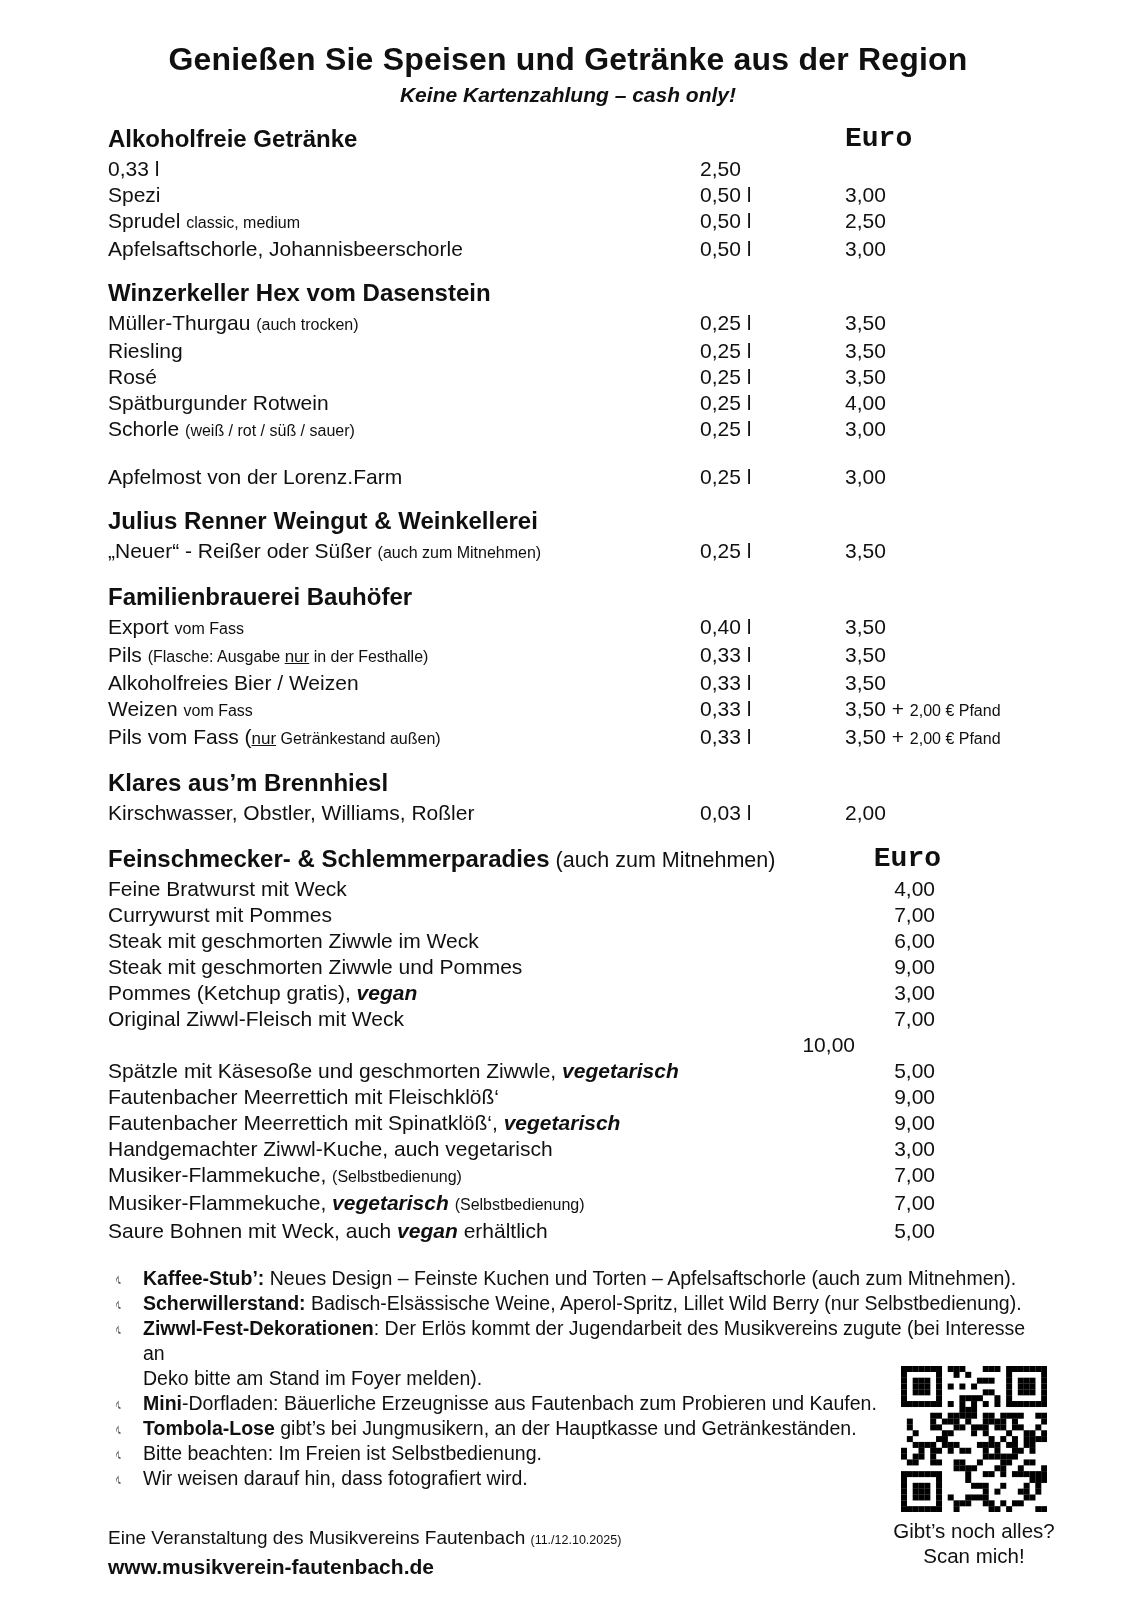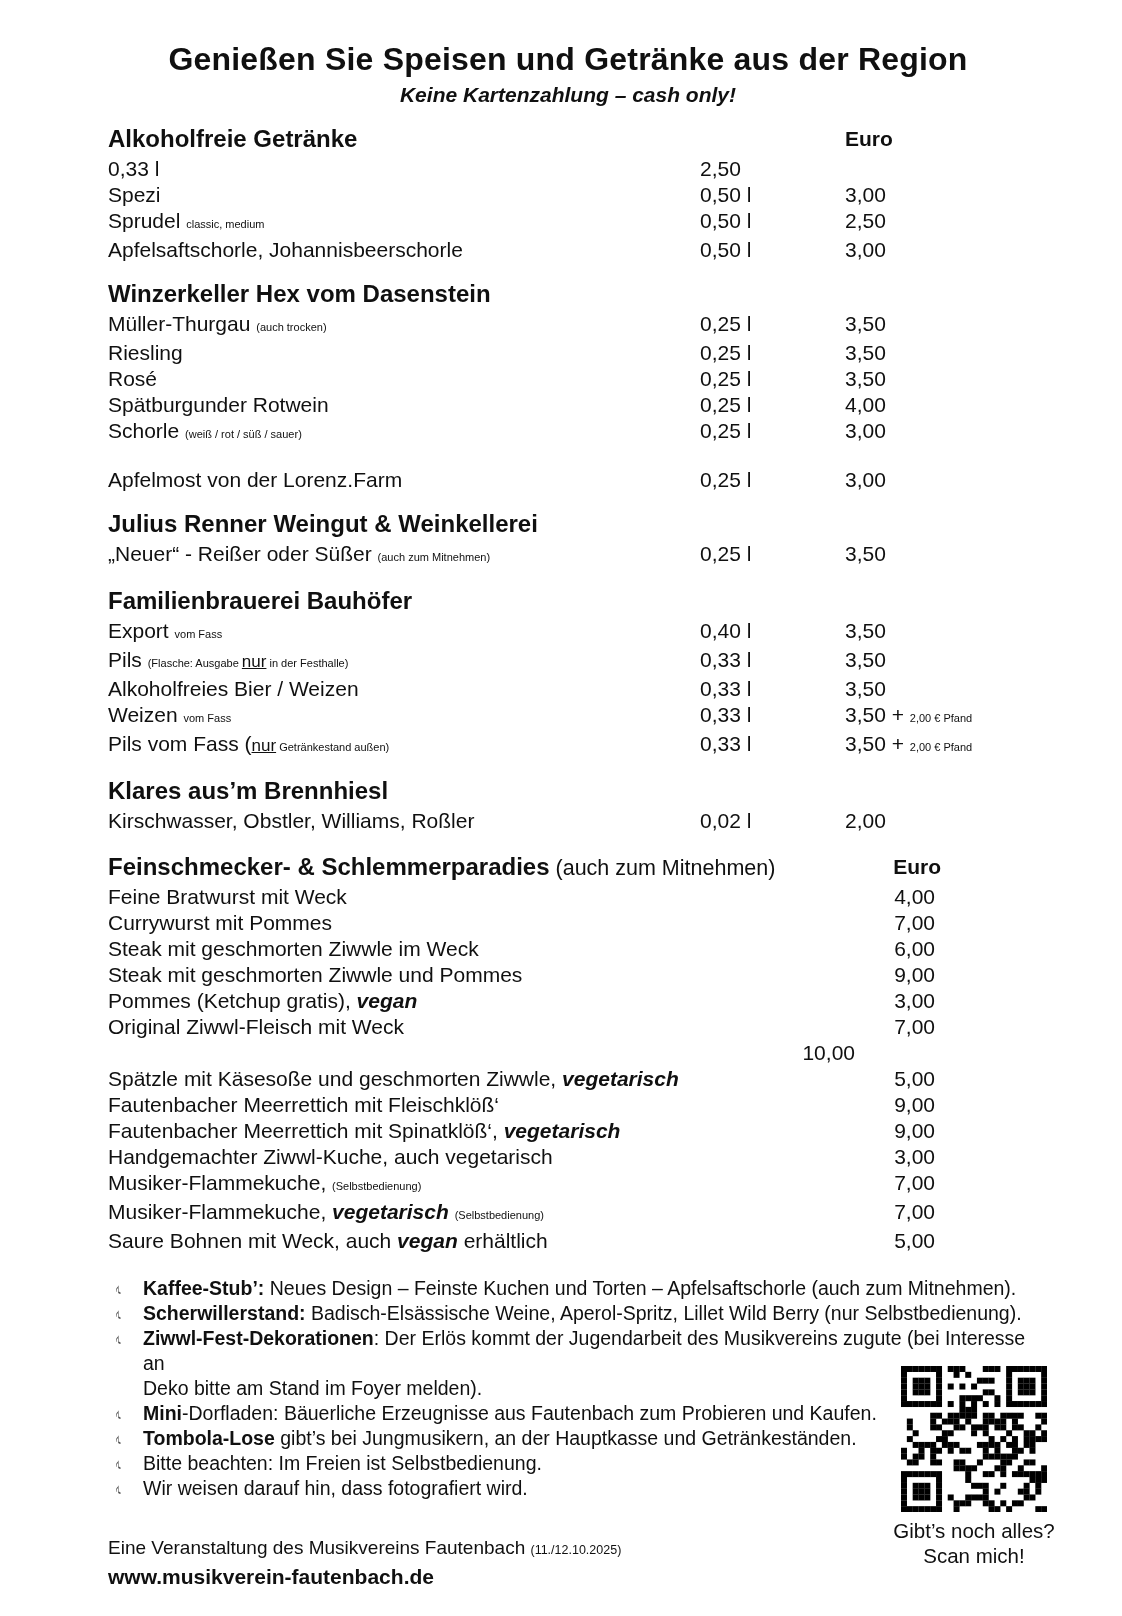--- a/index.html
+++ b/index.html
@@ -7,31 +7,31 @@
        font-family:"Liberation Sans","DejaVu Sans",sans-serif;
        -webkit-font-smoothing:antialiased;}
   .page{position:relative;width:1122px;height:1210px;box-sizing:border-box;
         padding:40px 94px 0 108px;}
   h1{font-size:32px;line-height:38px;font-weight:bold;text-align:center;
      margin:0 0 4px 0;letter-spacing:.2px;}
   .subtitle{font-size:21px;font-style:italic;text-align:center;line-height:26px;
             margin-bottom:2px;font-weight:bold;}
   
   .t-n{}
-  .t-sm{font-size:11px;}
+  .t-sm{font-size:16px;}
   .t-smu{font-size:17px;text-decoration:underline;}
   .t-bi{font-weight:bold;font-style:italic;}
   .t-b{font-weight:bold;}
   .t-hn{font-weight:normal;font-size:21.5px;}
   .t-tiny{font-size:12.5px;}
   
   .sec-heading-row{display:grid;grid-template-columns:1fr 183px;
                    margin-top:16px;margin-bottom:2px;align-items:end;}
   .sec-heading{font-size:24px;font-weight:bold;line-height:30px;margin:0;}
-  .euro-head{font-size:21px;font-weight:bold;line-height:30px;}
+  .euro-head{font-size:28px;font-weight:bold;line-height:30px;font-family:Liberation Mono, monospace;}
   .drink-row{display:grid;grid-template-columns:1fr 145px 183px;
              font-size:21px;line-height:26px;align-items:baseline;}
   .drink-row.gap{margin-top:20px;}
   .cell-price,.cell-vol{white-space:nowrap;}
   
   .food-heading-row{display:grid;grid-template-columns:1fr 173px;
                     margin-top:18px;margin-bottom:2px;align-items:end;}
   .food-heading-row .euro-head{text-align:right;padding-right:87px;}
   .food-row{display:grid;grid-template-columns:1fr 80px;padding-right:93px;
             font-size:21px;line-height:26px;align-items:baseline;}
@@ -150,21 +150,21 @@
       <div class="drink-row">
         <div class="cell-name"><span class="t-n">Pils vom Fass (</span><span class="t-smu">nur</span><span class="t-sm"> Getränkestand außen)</span></div>
         <div class="cell-vol">0,33 l</div>
         <div class="cell-price"><span class="t-n">3,50 + </span><span class="t-sm">2,00 € Pfand</span></div>
       </div>
       <div class="sec-heading-row">
         <h2 class="sec-heading">Klares aus’m Brennhiesl</h2>
       </div>
       <div class="drink-row">
         <div class="cell-name"><span class="t-n">Kirschwasser, Obstler, Williams, Roßler</span></div>
-        <div class="cell-vol">0,02 l</div>
+        <div class="cell-vol">0,03 l</div>
         <div class="cell-price"><span class="t-n">2,00</span></div>
       </div>
     </div>
 
   <div id="food">
     <div class="food-heading-row">
       <div>
         <span class="sec-heading">Feinschmecker- &amp; Schlemmerparadies</span><span class="t-hn"> (auch zum Mitnehmen)</span>
       </div>
       <div class="euro-head">Euro</div>

